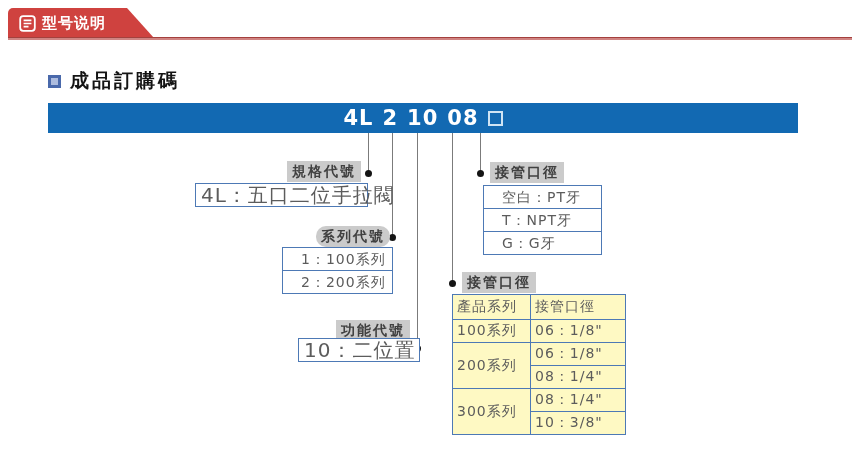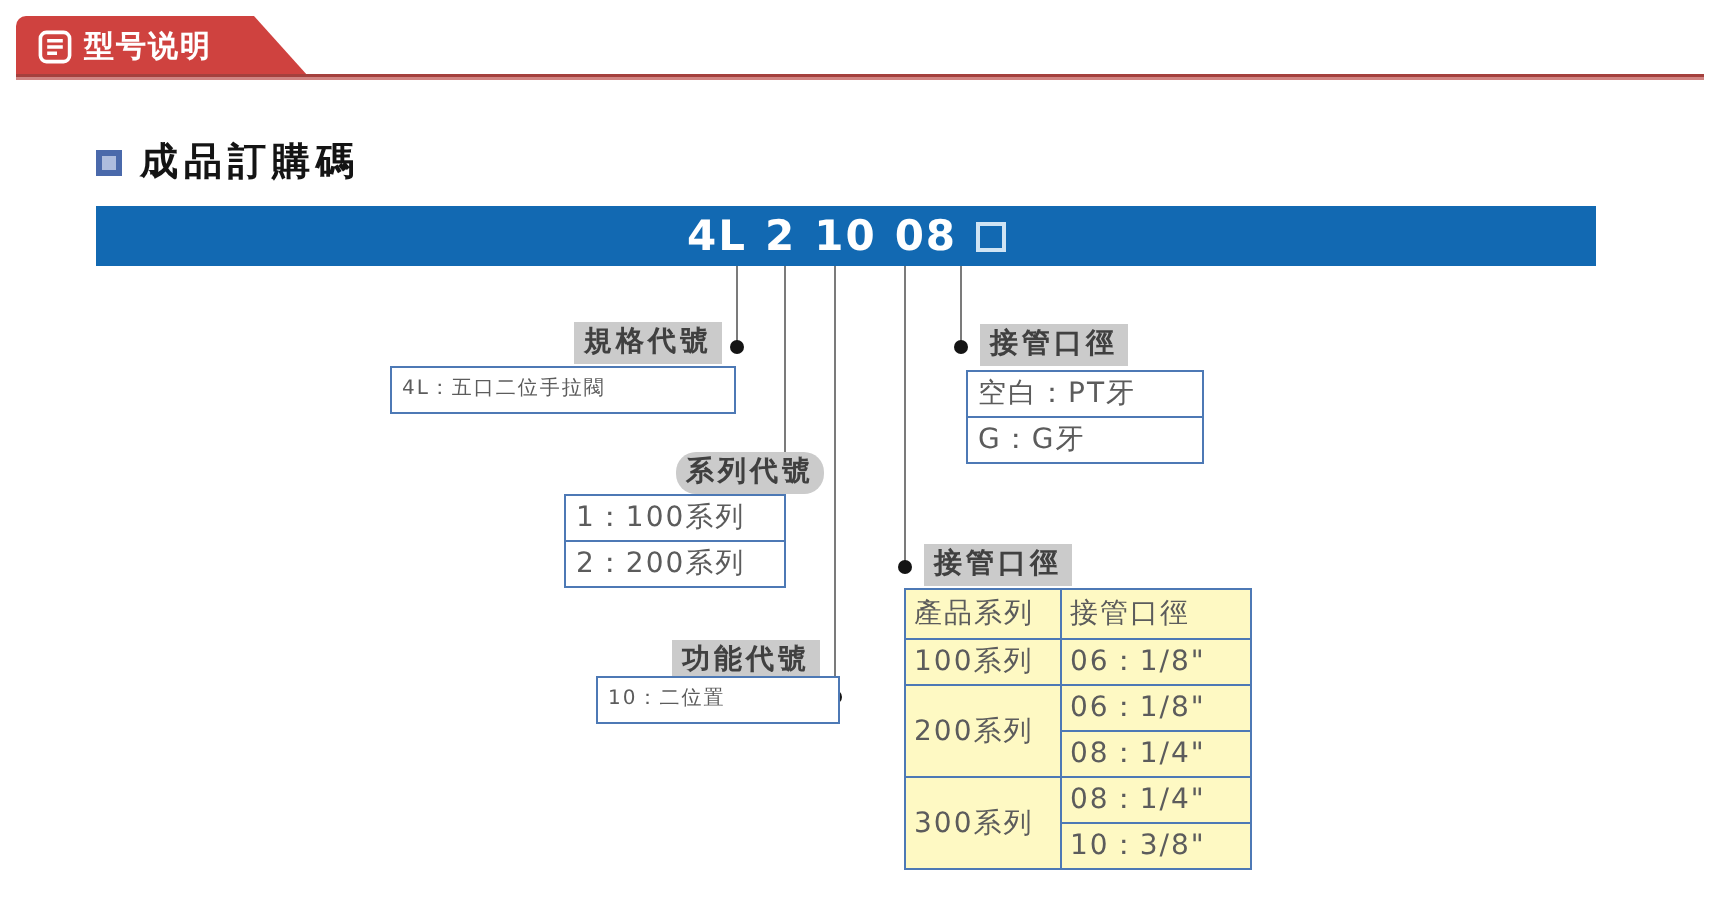--- a/index.html
+++ b/index.html
@@ -44,26 +44,26 @@
 
   
   .callout-label {
     position:absolute; background:#cbcbcb; color:#404040; font-weight:bold;
     font-size:14px; letter-spacing:2px; padding:2px 5px; line-height:17px; white-space:nowrap;
   }
 
   
   .item-box {
     position:absolute; border:1px solid #4d79b5; background:#fff; color:#5c5c5c;
-    font-size:10px; line-height:18px; padding:2px 5px; letter-spacing:1px; white-space:nowrap;
+    font-size:20px; line-height:18px; padding:2px 5px; letter-spacing:1px; white-space:nowrap;
   }
   .item-stack { position:absolute; }
   .item-stack .stack-item {
     border:1px solid #4d79b5; background:#fff; color:#5c5c5c; font-size:14px;
-    line-height:18px; padding:2px 5px; letter-spacing:1px; white-space:nowrap; margin-top:-1px;
+    line-height:18px; padding:2px 18px; letter-spacing:1px; white-space:nowrap; margin-top:-1px;
   }
   .item-stack .stack-item:first-child { margin-top:0; }
 
   
   .port-table { position:absolute; left:452px; top:294px; border-collapse:collapse; }
   .port-table td {
     border:1px solid #4d79b5; color:#5c5c5c; font-size:14px; letter-spacing:1px;
     padding:1px 4px; background:#fef9c3; vertical-align:middle; white-space:nowrap;
   }
   .port-table td.col-series { width:78px; }
@@ -110,32 +110,33 @@
 
   <div class="dot" style="left:365px; top:170px;"></div>
   <div class="dot" style="left:389px; top:234px;"></div>
   <div class="dot" style="left:414px; top:345px;"></div>
   <div class="dot" style="left:449px; top:280px;"></div>
   <div class="dot" style="left:477px; top:170px;"></div>
 
   <div class="callout-label" style="right:495px; top:161px;">規格代號</div>
   <div class="item-box" style="left:195px; top:183px; width:173px;">4L：五口二位手拉閥</div>
 
-  <div class="callout-label" style="right:444px; top:226px;border-radius:10px;">系列代號</div>
+  <div class="callout-label" style="right:466px; top:226px;border-radius:10px;">系列代號</div>
   <div class="item-stack" style="left:282px; top:247px; width:111px;border-radius:22px;">
     <div class="stack-item">1：100系列</div>
     <div class="stack-item">2：200系列</div>
   </div>
 
   <div class="callout-label" style="right:446px; top:320px;">功能代號</div>
   <div class="item-box" style="left:298px; top:338px; width:122px;">10：二位置</div>
 
   <div class="callout-label" style="left:490px; top:162px;">接管口徑</div>
   <div class="item-stack" style="left:483px; top:185px; width:119px;">
     <div class="stack-item">空白：PT牙</div>
+    <div class="stack-item">T：NPT牙</div>
     <div class="stack-item">G：G牙</div>
   </div>
 
   <div class="callout-label" style="left:462px; top:272px;">接管口徑</div>
   <table class="port-table">
     <tbody>
         <tr class="hdr">
       <td class="col-series">產品系列</td>
       <td class="col-size">接管口徑</td>
     </tr>

